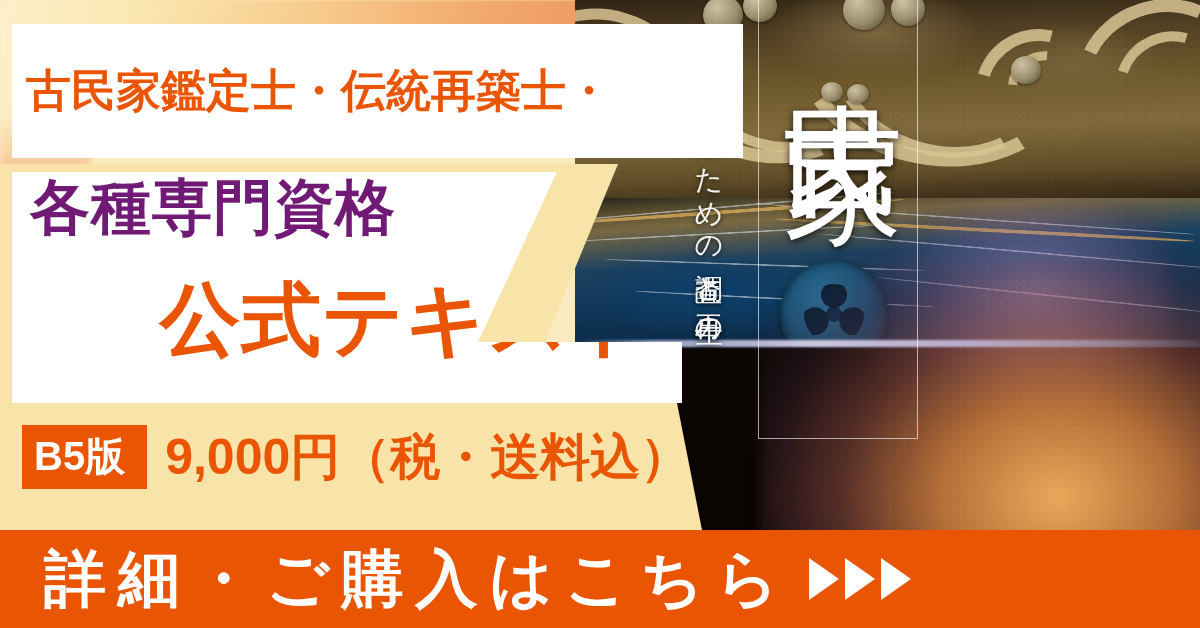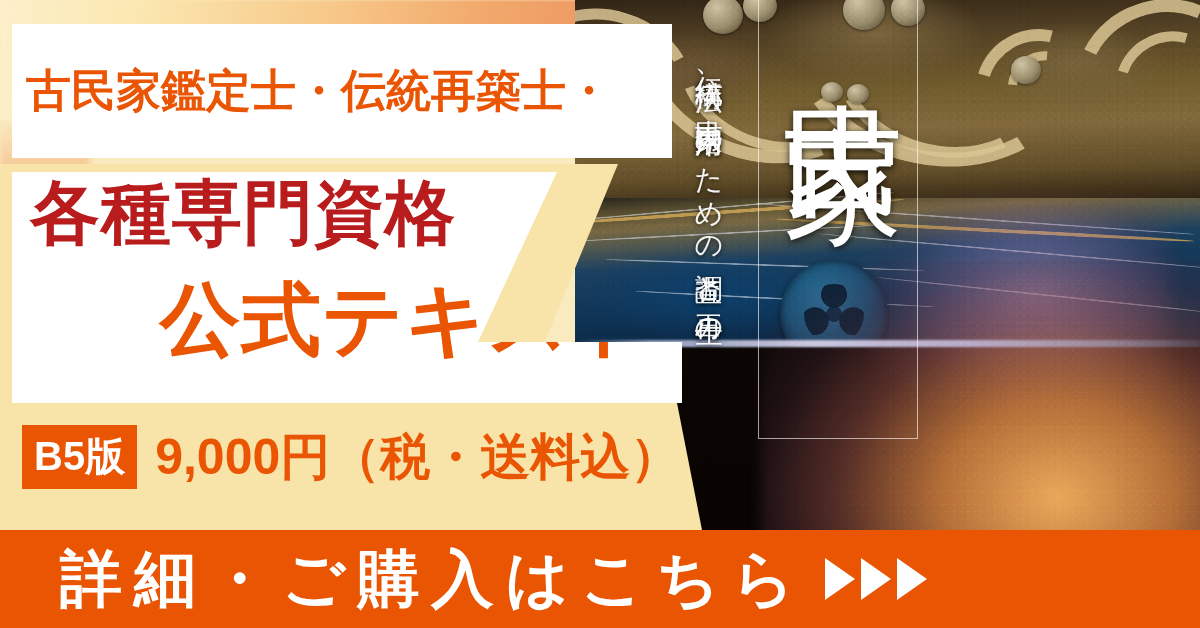--- a/index.html
+++ b/index.html
@@ -215,21 +215,21 @@
     letter-spacing:3px;
     color:rgba(255,255,255,.94);
     text-shadow:0 1px 5px rgba(0,0,0,.8);
     white-space:nowrap;
   }
 
   
   .panel-one {
     position:absolute;
     left:12px; top:24px;
-    width:660px; height:134px;
+    width:731px; height:134px;
     background:#ffffff;
     display:flex; flex-direction:column;
     justify-content:center;
   }
   .headline-line {
     color:#EA5504;
     font-size:45px;
     font-weight:700;
     line-height:1.30;
     letter-spacing:0px;
@@ -250,22 +250,22 @@
   .panel-two {
     position:absolute;
     left:12px; top:172px;
     width:670px; height:231px;
     background:#ffffff;
     clip-path:polygon(0 0, 545px 0, 466px 170px, 670px 170px, 670px 231px, 0 231px);
   }
   .big-line-1 {
     position:absolute;
     left:18px; top:6px;
-    color:#b91c1c;
-    font-size:70px;
+    color:#701a75;
+    font-size:60px;
     font-weight:700;
     letter-spacing:1px;
     line-height:1;
     white-space:nowrap;
   }
   .big-line-2 {
     position:absolute;
     left:148px; top:108px;
     color:#EA5504;
     font-size:80px;
@@ -288,21 +288,21 @@
     left:22px; top:22px;
     display:flex; align-items:center;
     gap:18px;
   }
   .badge-b5 {
     background:#EA5504;
     color:#ffffff;
     font-size:40px;
     font-weight:700;
     line-height:1;
-    padding:11px 12px 13px 12px;
+    padding:11px 22px 13px 12px;
     letter-spacing:0px;
     white-space:nowrap;
   }
   .price-text {
     color:#EA5504;
     font-size:50px;
     font-weight:700;
     line-height:1;
     letter-spacing:0px;
     white-space:nowrap;
@@ -316,21 +316,21 @@
     background:#EA5504;
     display:flex;
     align-items:center;
   }
   .cta-text {
     color:#ffffff;
     font-size:62px;
     font-weight:700;
     letter-spacing:12px;
     line-height:1;
-    margin-left:60px;
+    margin-left:44px;
     white-space:nowrap;
   }
   .cta-arrows {
     display:flex; align-items:center; gap:6px;
     margin-left:18px;
   }
   .arrow {
     width:0; height:0;
     border-left:30px solid #ffffff;
     border-top:21px solid transparent;

